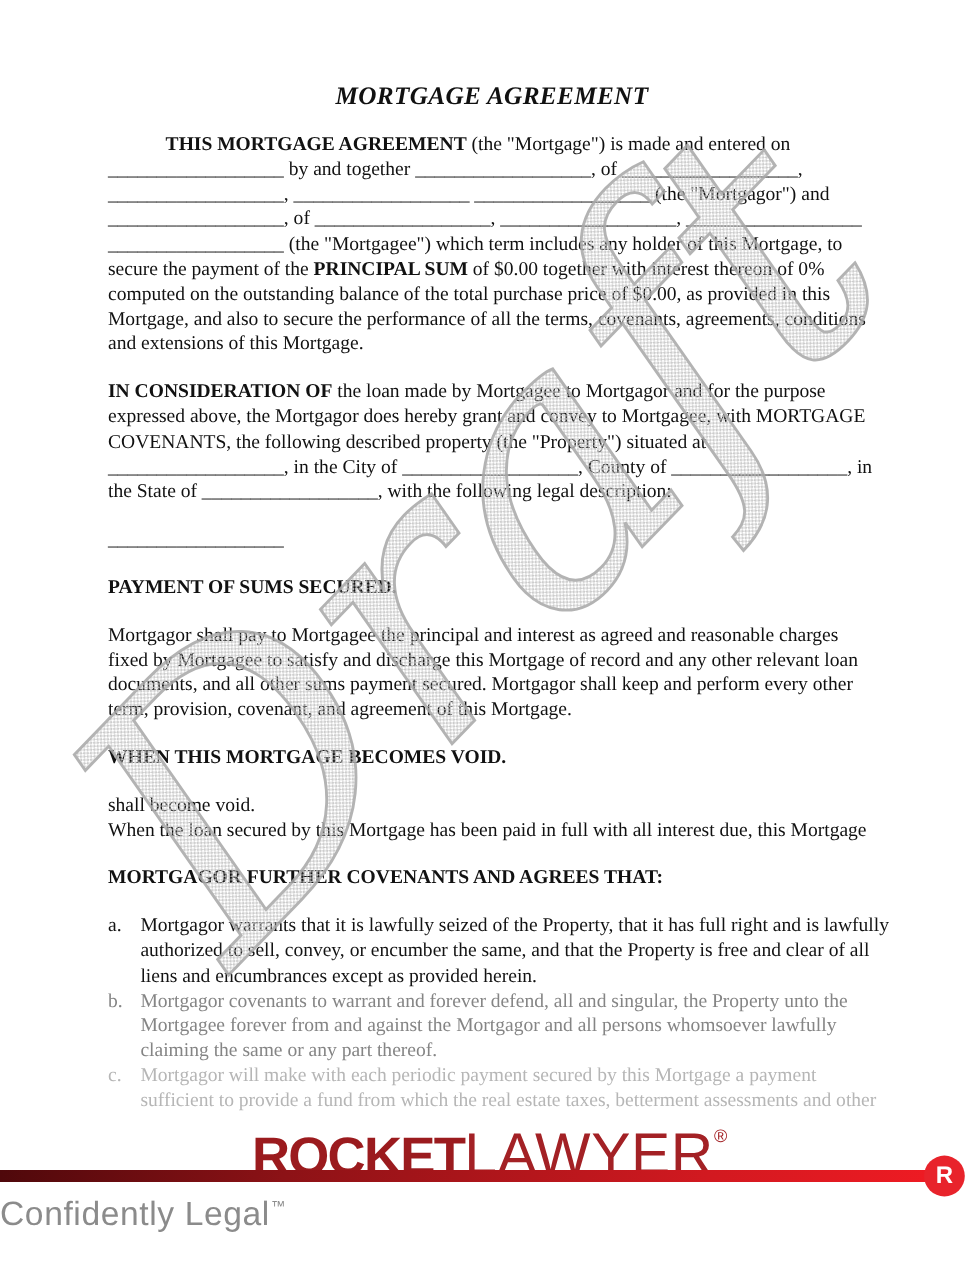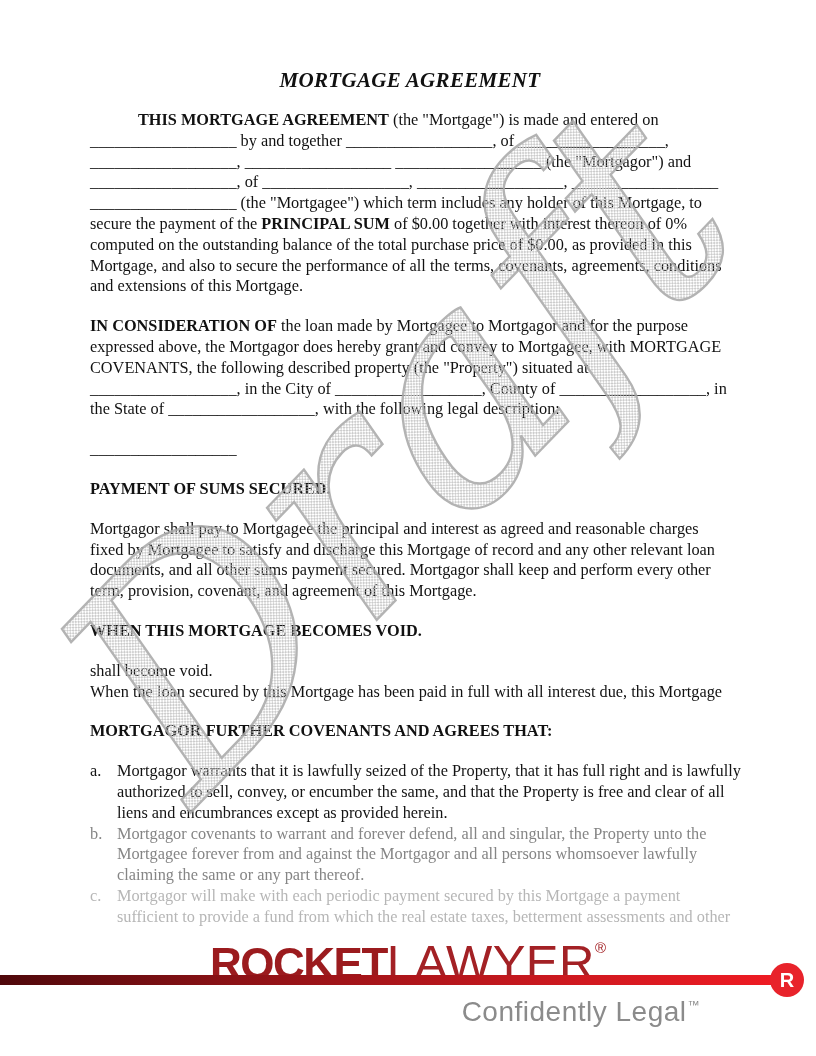--- a/index.html
+++ b/index.html
@@ -56,21 +56,21 @@
   }
   .badge{
     position:absolute;left:770px;top:963px;width:34px;height:34px;
     border-radius:50%;
     display:flex;align-items:center;justify-content:center;
     font-family:"Liberation Sans","DejaVu Sans",sans-serif;
     font-weight:800;font-size:20px;color:#ffffff;
   }
   .tagline{
     position:absolute;left:0;top:988px;width:700px;
-    text-align:right;
+    text-align:left;
     font-family:"Liberation Sans","DejaVu Sans",sans-serif;
     font-size:28px;line-height:34px;
     letter-spacing:0.5px;
     white-space:nowrap;
   }
   .tagline .tm{font-size:12px;vertical-align:12px;margin-left:1px;}
 </style>
 </head>
 <body>
 

